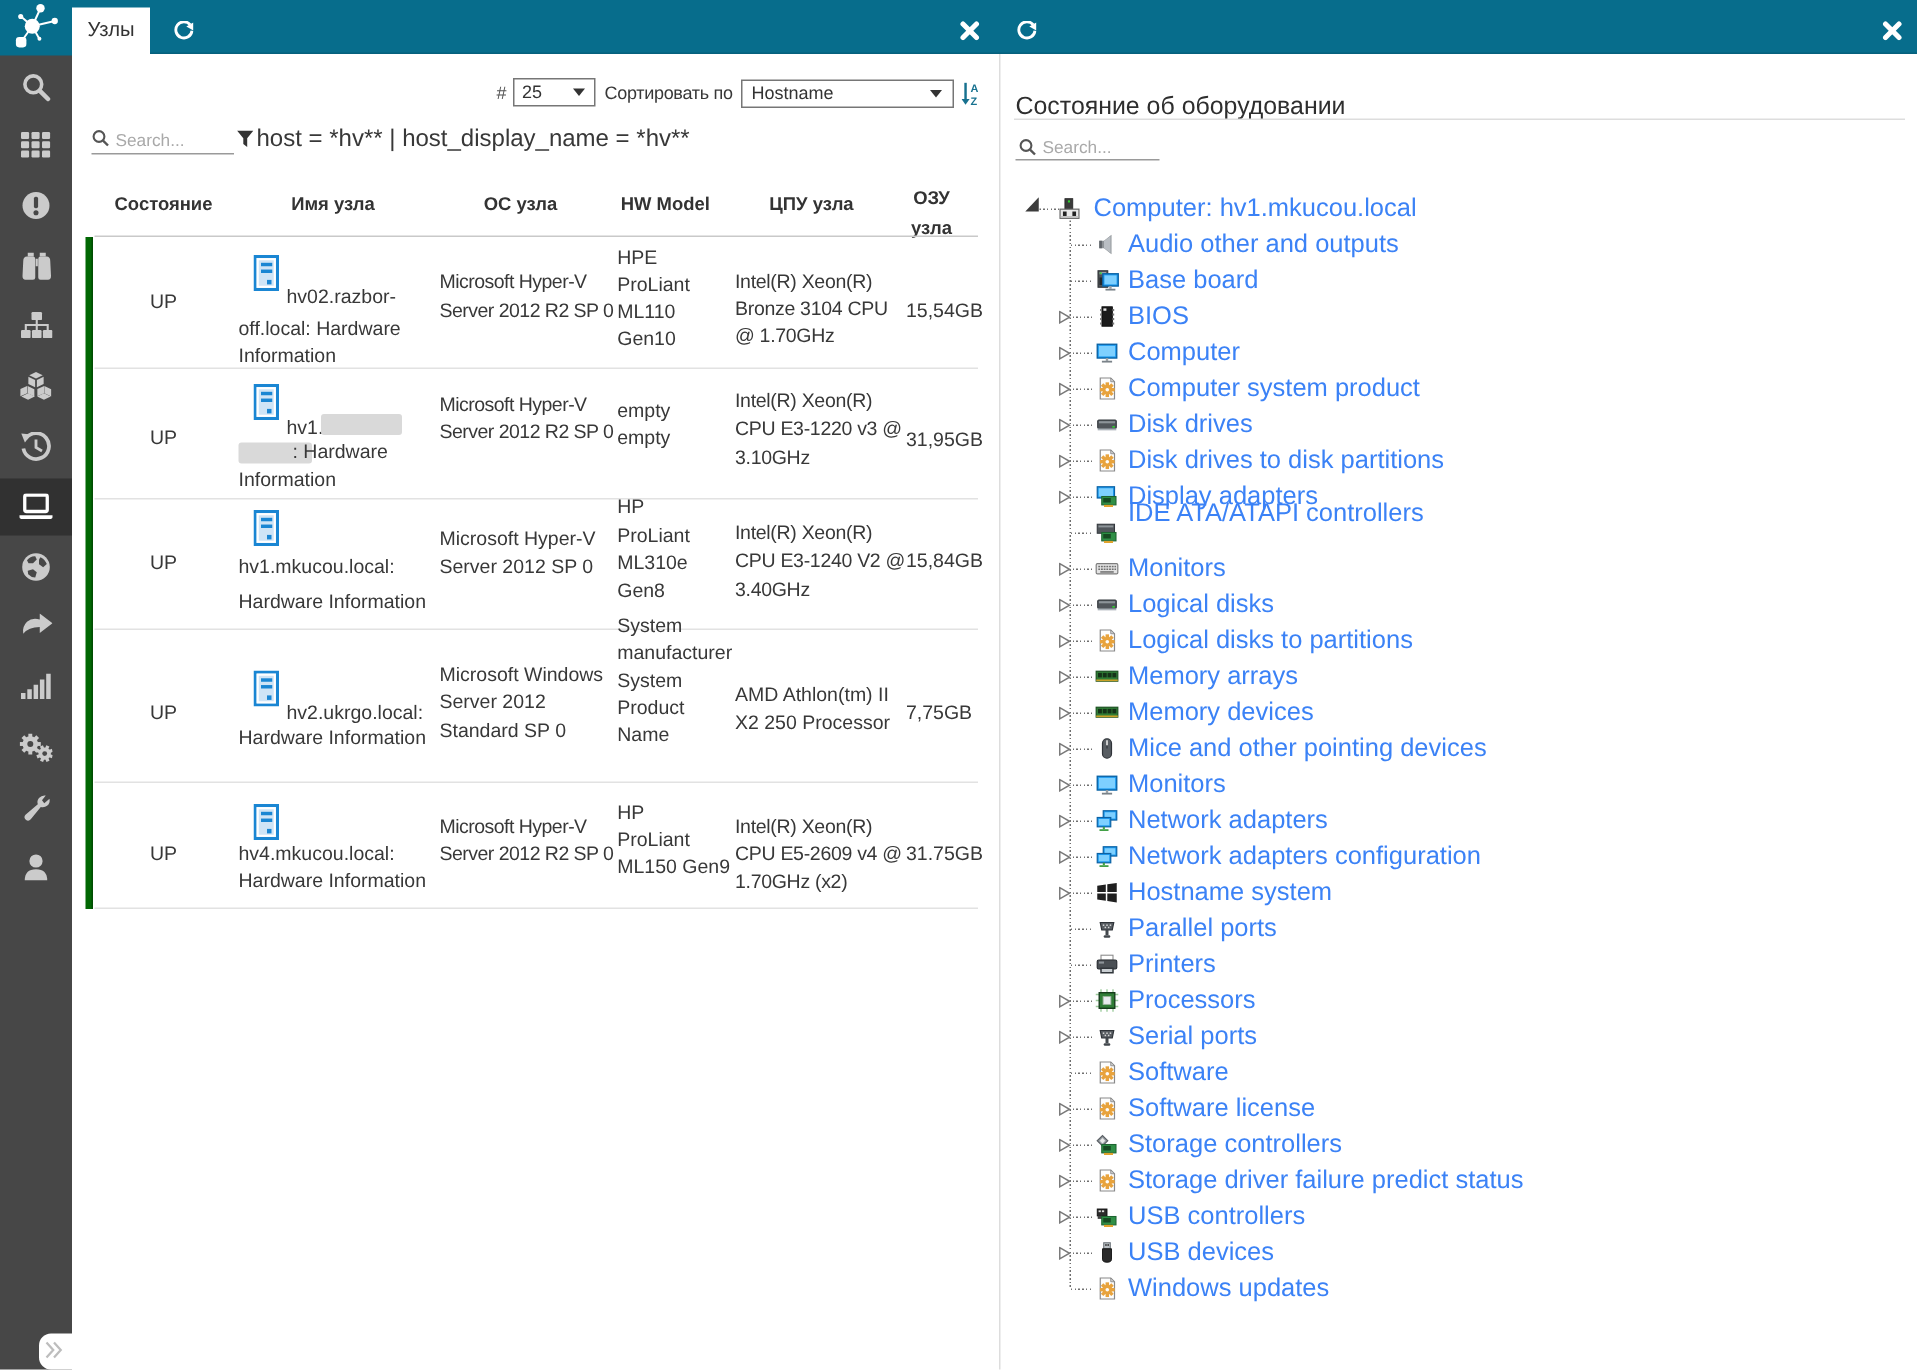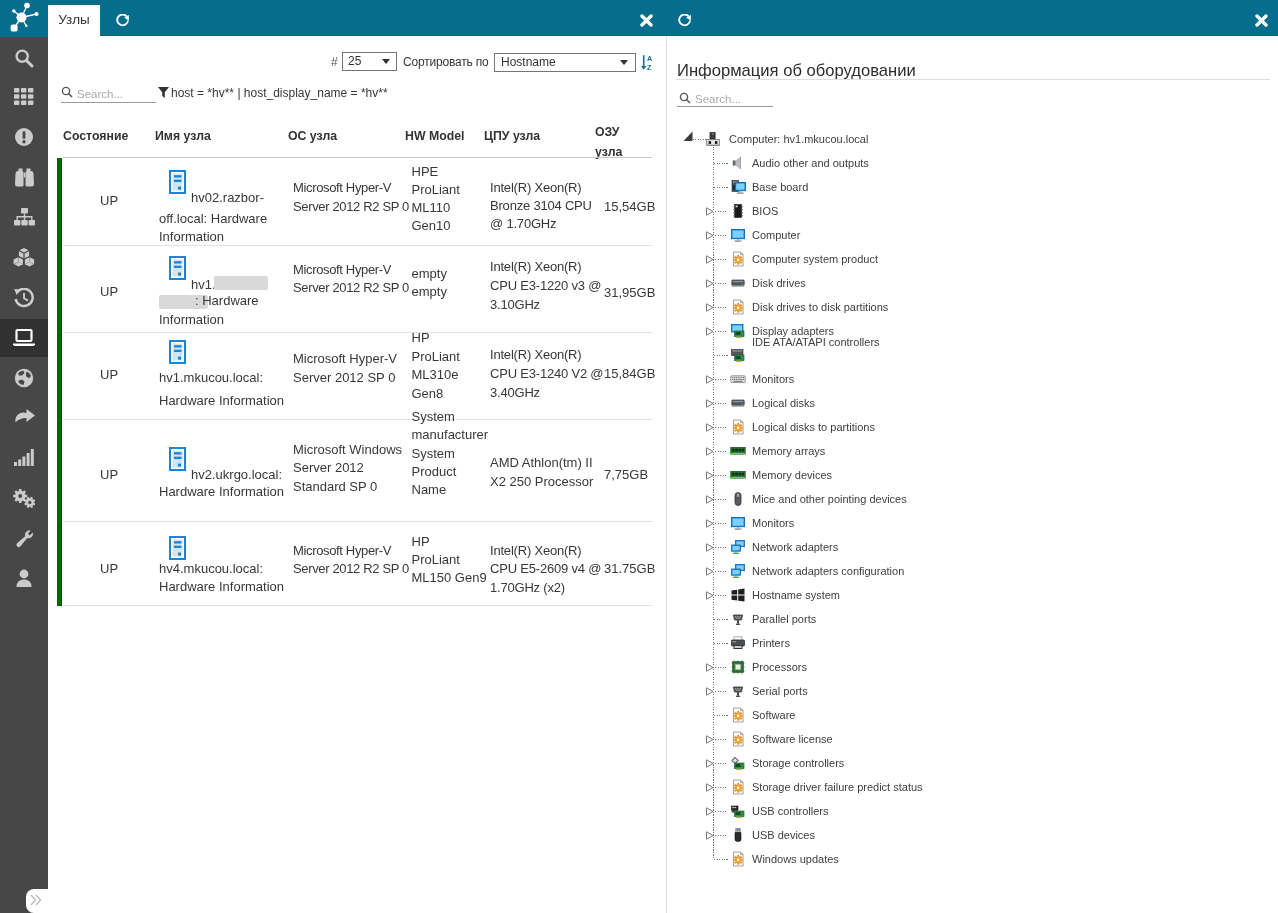--- a/index.html
+++ b/index.html
@@ -1,29 +1,29 @@
 <!DOCTYPE html>
 <html><head><meta charset="utf-8">
 <style>
 *{margin:0;padding:0;box-sizing:border-box}
 html,body{width:1278px;height:913px;overflow:hidden;background:#fff;
  font-family:"Liberation Sans",sans-serif;color:#383838}
 .abs{position:absolute}
 .t{position:absolute;white-space:nowrap;font-size:13px;line-height:16px;color:#383838}
-.hd{position:absolute;white-space:nowrap;font-size:12.3px;line-height:15px;font-weight:bold;color:#333;}
+.hd{position:absolute;white-space:nowrap;font-size:12.3px;line-height:15px;font-weight:bold;color:#333;text-align:center}
 #sidebar{position:absolute;left:0;top:0;width:48px;height:913px;background:#474747}
 #logo{position:absolute;left:0;top:0;width:48px;height:37px;background:#076d8c}
 .sic{position:absolute;left:0;width:48px;text-align:center}
 #topbar{position:absolute;left:48px;top:0;width:1230px;height:36px;background:#076d8c;border-bottom:1px solid #06617d}
 #tab{position:absolute;left:48px;top:5px;width:52px;height:31px;background:#fff;
  font-size:13.5px;color:#333;text-align:center;line-height:30px}
 .hline{position:absolute;background:#e2e2e2;height:1px}
 .dotv{position:absolute;width:1px;background-image:repeating-linear-gradient(to bottom,#6f6f6f 0 1px,transparent 1px 2.5px)}
 .doth{position:absolute;height:1px;background-image:repeating-linear-gradient(to right,#6f6f6f 0 1px,transparent 1px 2.5px)}
-.trow{position:absolute;white-space:nowrap;font-size:11px;color:#404040}
+.trow{position:absolute;white-space:nowrap;font-size:17px;color:#3b82f6}
 .gbox{position:absolute;background:#d9d9d9;border-radius:2px}
 </style></head>
 <body>
 
 <svg width="0" height="0" style="position:absolute">
     <defs>
 <symbol id="srv" viewBox="0 0 17 24">
         <rect x="1" y="1" width="15" height="22" fill="#cfe4f6" stroke="#1a86d3" stroke-width="2"></rect>
         <rect x="2.8" y="2.8" width="11.4" height="18.4" fill="none" stroke="#fff" stroke-width="1.4"></rect>
         <rect x="5" y="5.2" width="7.5" height="2.3" fill="#1a86d3"></rect>
@@ -46,21 +46,21 @@
   </svg>
 <svg class="abs" style="left:61px;top:86px" width="12" height="12" viewBox="0 0 12 12">
     <circle cx="5" cy="5" r="3.6" fill="none" stroke="#555" stroke-width="1.4"></circle>
     <line x1="7.7" y1="7.7" x2="11" y2="11" stroke="#555" stroke-width="1.6"></line>
   </svg>
 <div class="t" style="left:77px;top:86px;color:#a9a9a9;font-size:11.5px">Search...</div>
 <div class="abs" style="left:61px;top:102px;width:95px;height:1px;background:#9a9a9a"></div>
 <svg class="abs" style="left:158px;top:87px" width="11" height="11" viewBox="0 0 11 11">
     <path d="M0 0 L11 0 L6.8 5.2 L6.8 11 L4.2 9 L4.2 5.2 Z" fill="#333"></path>
   </svg>
-<div class="t" style="left:171px;top:85px;font-size:12px">host = *hv** | host_display_name = *hv**</div>
+<div class="t" style="left:171px;top:85px;font-size:16px">host = *hv** | host_display_name = *hv**</div>
 
 <div class="hd" style="left:63px;top:128.5px;width:92px">Состояние</div>
 <div class="hd" style="left:155px;top:128.5px;width:134px">Имя узла</div>
 <div class="hd" style="left:288px;top:128.5px;width:118px">ОС узла</div>
 <div class="hd" style="left:405px;top:128.5px;width:77px">HW Model</div>
 <div class="hd" style="left:484px;top:128.5px;width:114px">ЦПУ узла</div>
 <div class="hd" style="left:595px;top:121.5px;width:52px;line-height:20px">ОЗУ<br>узла</div>
 <div class="abs" style="left:63px;top:157px;width:589px;height:1px;background:#c9c9c9"></div>
 
 <div class="abs" style="left:57px;top:158px;width:4.5px;height:448px;background:#016703;border-right:1.5px solid #014d02"></div>
@@ -317,21 +317,21 @@
       </symbol>
 <symbol id="i-usb" viewBox="0 0 16 16">
         <rect x="5.8" y="1.5" width="4.4" height="4" fill="#b7bdc2" stroke="#6e747a" stroke-width="0.7"></rect>
         <rect x="6.8" y="2.4" width="1" height="1.2" fill="#3a3a3a"></rect>
         <rect x="8.3" y="2.4" width="1" height="1.2" fill="#3a3a3a"></rect>
         <path d="M5 5.5 L11 5.5 L11 12.5 Q11 14.5 8 14.5 Q5 14.5 5 12.5 Z" fill="#2b2b2b" stroke="#111" stroke-width="0.6"></path>
       </symbol>
 </defs>
   </svg>
 <div class="abs" style="left:666px;top:36px;width:1px;height:877px;background:#ddd"></div>
-<div class="abs" style="left:677px;top:61px;font-size:16.6px;color:#2e2e2e;white-space:nowrap">Информация об оборудовании</div>
+<div class="abs" style="left:677px;top:61px;font-size:16.6px;color:#2e2e2e;white-space:nowrap">Состояние об оборудовании</div>
 <div class="abs" style="left:676px;top:78.5px;width:594px;height:1px;background:#ddd"></div>
 <svg class="abs" style="left:679px;top:92px" width="12" height="12" viewBox="0 0 12 12">
     <circle cx="5" cy="5" r="3.6" fill="none" stroke="#555" stroke-width="1.4"></circle>
     <line x1="7.7" y1="7.7" x2="11" y2="11" stroke="#555" stroke-width="1.6"></line>
   </svg>
 <div class="t" style="left:695px;top:91px;color:#a9a9a9;font-size:11.5px">Search...</div>
 <div class="abs" style="left:677px;top:106px;width:96px;height:1px;background:#9a9a9a"></div>
 <div class="dotv" style="left:713px;top:147px;height:712px"></div>
 <svg class="abs" style="left:683px;top:131px" width="10" height="11" viewBox="0 0 10 11">
     <polygon points="9.5,0.5 9.5,10 0.5,10" fill="#3c3c3c"></polygon>

